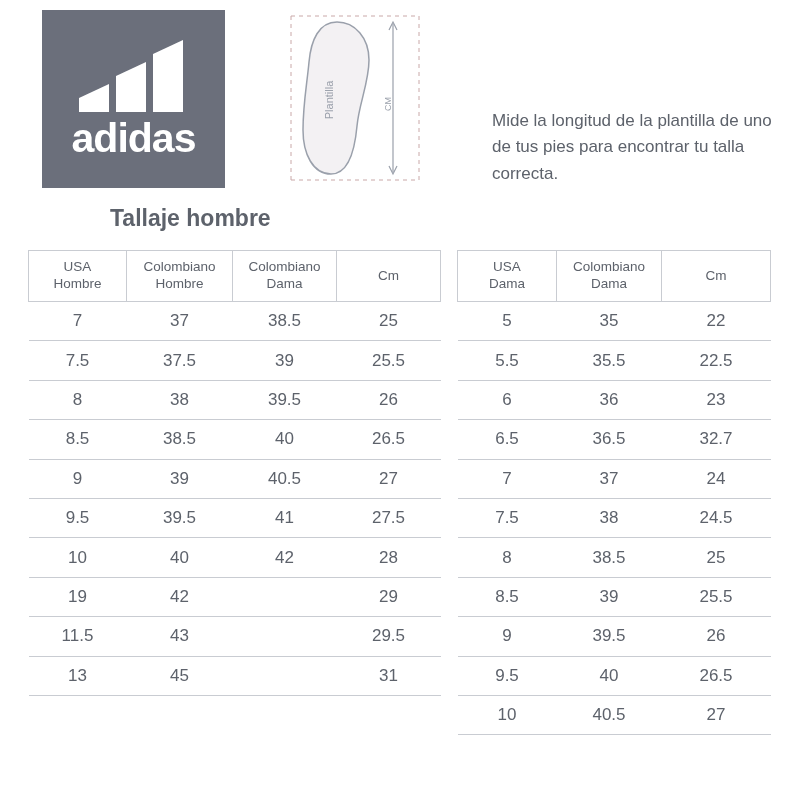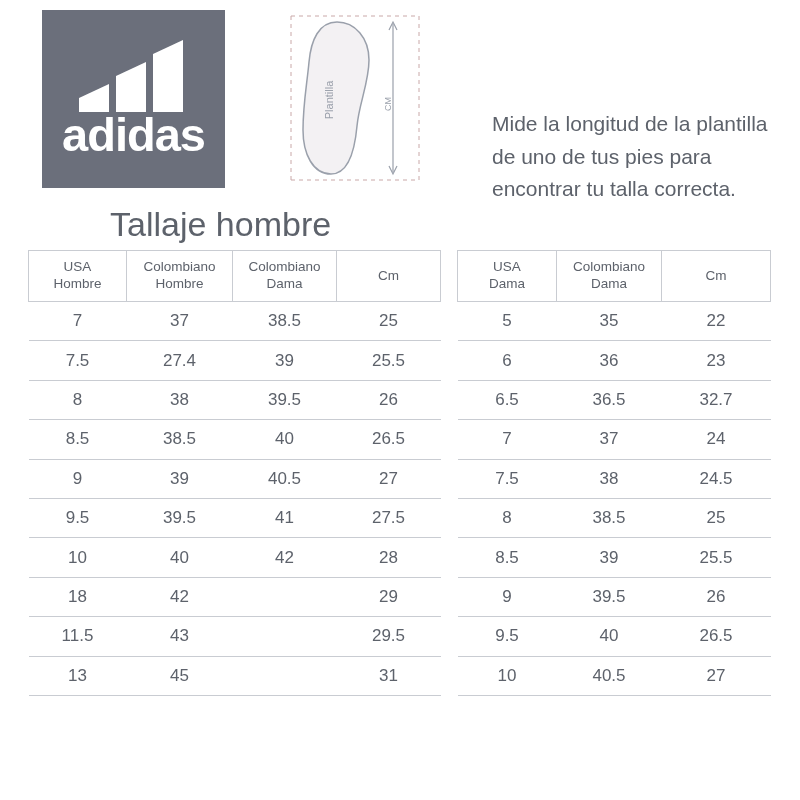--- a/index.html
+++ b/index.html
@@ -51,51 +51,51 @@
     width: 130px;
     height: 80px;
   }
   .logo-word {
     position: absolute;
     left: 0;
     right: 0;
     bottom: 26px;
     text-align: center;
     color: #ffffff;
-    font-size: 47px;
+    font-size: 41px;
     font-weight: bold;
     letter-spacing: -1px;
     font-family: "Liberation Sans", sans-serif;
     margin-top: 8px;
   }
 
   .insole-box {
     position: absolute;
     left: 285px;
     top: 8px;
     width: 140px;
     height: 180px;
   }
 
   .intro-text {
     position: absolute;
     left: 492px;
     top: 108px;
     width: 290px;
-    font-size: 21px;
+    font-size: 17px;
     line-height: 1.55;
     color: #5d626b;
   }
 
   
   .section-title {
     position: absolute;
-    font-size: 34px;
+    font-size: 23px;
     color: #5d626b;
-    font-weight: normal;
+    font-weight: bold;
     margin: 0;
     white-space: nowrap;
   }
   .title-men  { left: 110px; top: 205px; }
   .title-women{ left: 497px; top: 205px; }
 
   
   table {
     border-collapse: collapse;
     table-layout: fixed;
@@ -197,21 +197,21 @@
     </thead>
     <tbody>
         <tr>
           <td>7</td>
           <td>37</td>
           <td>38.5</td>
           <td>25</td>
         </tr>
         <tr>
           <td>7.5</td>
-          <td>27.4</td>
+          <td>37.5</td>
           <td>39</td>
           <td>25.5</td>
         </tr>
         <tr>
           <td>8</td>
           <td>38</td>
           <td>39.5</td>
           <td>26</td>
         </tr>
         <tr>
@@ -232,21 +232,21 @@
           <td>41</td>
           <td>27.5</td>
         </tr>
         <tr>
           <td>10</td>
           <td>40</td>
           <td>42</td>
           <td>28</td>
         </tr>
         <tr>
-          <td>18</td>
+          <td>19</td>
           <td>42</td>
           <td></td>
           <td>29</td>
         </tr>
         <tr>
           <td>11.5</td>
           <td>43</td>
           <td></td>
           <td>29.5</td>
         </tr>
@@ -272,20 +272,25 @@
         <th>Cm</th>
       </tr>
     </thead>
     <tbody>
         <tr>
           <td>5</td>
           <td>35</td>
           <td>22</td>
         </tr>
         <tr>
+          <td>5.5</td>
+          <td>35.5</td>
+          <td>22.5</td>
+        </tr>
+        <tr>
           <td>6</td>
           <td>36</td>
           <td>23</td>
         </tr>
         <tr>
           <td>6.5</td>
           <td>36.5</td>
           <td>32.7</td>
         </tr>
         <tr>

